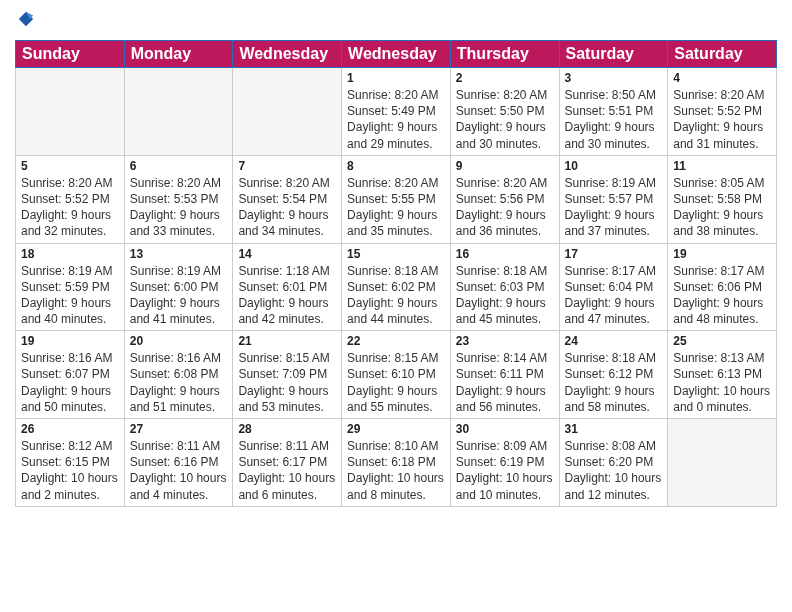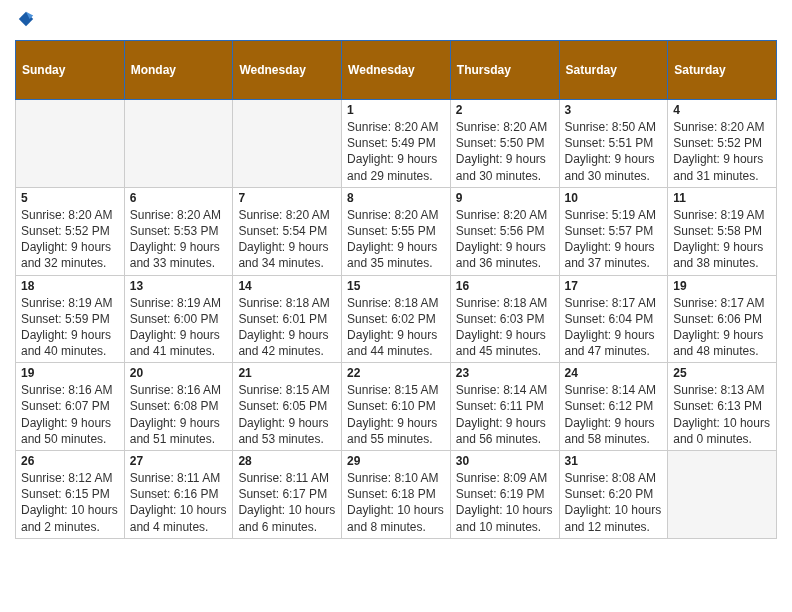--- a/index.html
+++ b/index.html
@@ -49,26 +49,26 @@
     .cal-subtitle {
       font-size: 15px;
       color: #444;
     }
     .calendar {
       width: 100%;
       border-collapse: collapse;
       border: 1px solid #ccc;
     }
     .calendar th {
-      background: #a16207;
+      background: #be185d;
       color: #fff;
-      font-size: 12px;
+      font-size: 16px;
       font-weight: bold;
       text-align: left;
-      padding: 22px 6px;
+      padding: 4px 6px;
       border: 1px solid #2a6ab8;
     }
     .calendar td {
       vertical-align: top;
       border: 1px solid #ccc;
       padding: 3px 5px;
       width: calc(100% / 7);
       height: 82px;
       background: #fff;
       font-size: 10px;
@@ -184,47 +184,47 @@
 Daylight: 9 hours and 35 minutes.</div>
           </td>
           <td>
             <div class="day-num">9</div>
             <div class="day-info">Sunrise: 8:20 AM
 Sunset: 5:56 PM
 Daylight: 9 hours and 36 minutes.</div>
           </td>
           <td>
             <div class="day-num">10</div>
-            <div class="day-info">Sunrise: 5:19 AM
+            <div class="day-info">Sunrise: 8:19 AM
 Sunset: 5:57 PM
 Daylight: 9 hours and 37 minutes.</div>
           </td>
           <td>
             <div class="day-num">11</div>
-            <div class="day-info">Sunrise: 8:19 AM
+            <div class="day-info">Sunrise: 8:05 AM
 Sunset: 5:58 PM
 Daylight: 9 hours and 38 minutes.</div>
           </td>
         </tr>
         <tr class="week-row">
           <td>
             <div class="day-num">18</div>
             <div class="day-info">Sunrise: 8:19 AM
 Sunset: 5:59 PM
 Daylight: 9 hours and 40 minutes.</div>
           </td>
           <td>
             <div class="day-num">13</div>
             <div class="day-info">Sunrise: 8:19 AM
 Sunset: 6:00 PM
 Daylight: 9 hours and 41 minutes.</div>
           </td>
           <td>
             <div class="day-num">14</div>
-            <div class="day-info">Sunrise: 8:18 AM
+            <div class="day-info">Sunrise: 1:18 AM
 Sunset: 6:01 PM
 Daylight: 9 hours and 42 minutes.</div>
           </td>
           <td>
             <div class="day-num">15</div>
             <div class="day-info">Sunrise: 8:18 AM
 Sunset: 6:02 PM
 Daylight: 9 hours and 44 minutes.</div>
           </td>
           <td>
@@ -255,38 +255,38 @@
           </td>
           <td>
             <div class="day-num">20</div>
             <div class="day-info">Sunrise: 8:16 AM
 Sunset: 6:08 PM
 Daylight: 9 hours and 51 minutes.</div>
           </td>
           <td>
             <div class="day-num">21</div>
             <div class="day-info">Sunrise: 8:15 AM
-Sunset: 6:05 PM
+Sunset: 7:09 PM
 Daylight: 9 hours and 53 minutes.</div>
           </td>
           <td>
             <div class="day-num">22</div>
             <div class="day-info">Sunrise: 8:15 AM
 Sunset: 6:10 PM
 Daylight: 9 hours and 55 minutes.</div>
           </td>
           <td>
             <div class="day-num">23</div>
             <div class="day-info">Sunrise: 8:14 AM
 Sunset: 6:11 PM
 Daylight: 9 hours and 56 minutes.</div>
           </td>
           <td>
             <div class="day-num">24</div>
-            <div class="day-info">Sunrise: 8:14 AM
+            <div class="day-info">Sunrise: 8:18 AM
 Sunset: 6:12 PM
 Daylight: 9 hours and 58 minutes.</div>
           </td>
           <td>
             <div class="day-num">25</div>
             <div class="day-info">Sunrise: 8:13 AM
 Sunset: 6:13 PM
 Daylight: 10 hours and 0 minutes.</div>
           </td>
         </tr>

